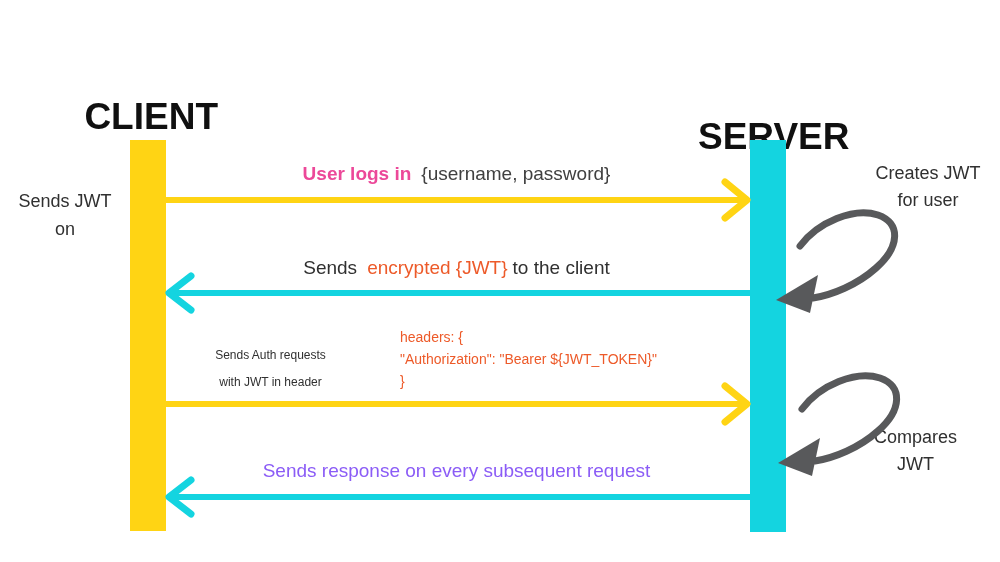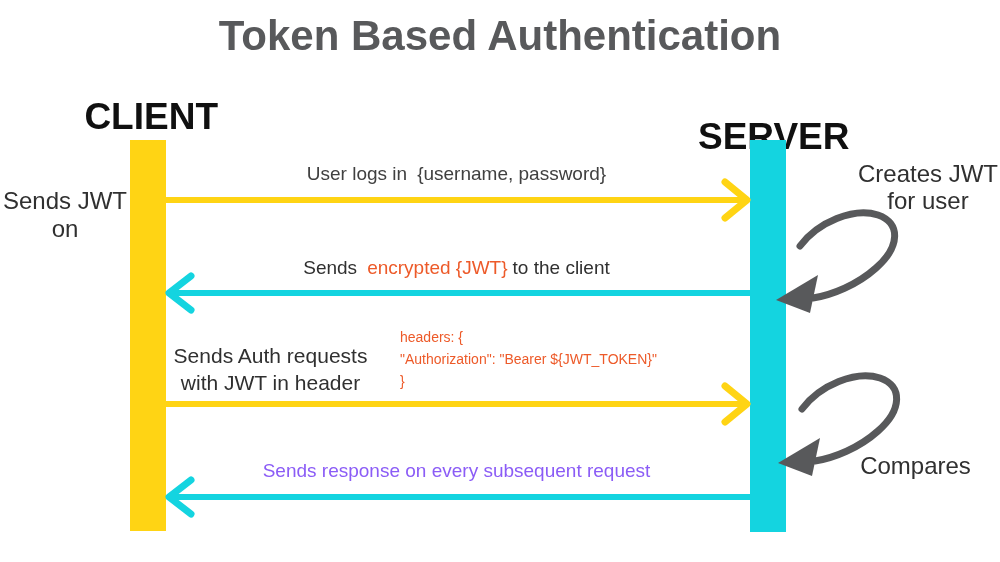--- a/index.html
+++ b/index.html
@@ -13,64 +13,64 @@
   }
   .actor{
     position:absolute;width:140px;text-align:right;
     font-size:37px;font-weight:900;letter-spacing:0px;
   }
   .actor.client{left:78px;top:96px;}
   .actor.server{left:698px;top:96px;margin-top:20px;}
   .bar{position:absolute;top:140px;width:36px;height:391px;}
   .bar.client{left:130px;}
   .bar.server{left:750px;height:392px;}
-  .note{position:absolute;font-size:24px;line-height:28px;text-align:center;}
+  .note{position:absolute;font-size:18px;line-height:28px;text-align:center;}
   .note.left{left:2px;top:187px;width:126px;}
   .note.creates{left:858px;top:160px;width:140px;line-height:27px;}
-  .note.compares{left:853px;top:424px;width:125px;line-height:27px;margin-top:28px;}
+  .note.compares{left:853px;top:424px;width:125px;line-height:27px;}
   .msg{position:absolute;left:165px;width:583px;text-align:center;font-size:19px;}
   .msg.m1{top:163px;}
   .msg.m2{top:257px;}
   .msg.m4{top:460px;}
   .msg3-label{position:absolute;left:168px;top:342px;width:205px;text-align:center;
-    font-size:21px;line-height:27px;}
+    font-size:12px;line-height:27px;}
   .msg3-code{position:absolute;left:400px;top:326px;width:365px;text-align:left;
     font-size:14px;line-height:22px;}
   .gap{margin-left:10px;}
   .sgap{margin-left:5px;}
   .overlay{position:absolute;left:0;top:0;width:1000px;height:562px;pointer-events:none;}
   .overlay line{stroke-width:6;}
   .overlay polyline{stroke-width:7;fill:none;stroke-linecap:round;stroke-linejoin:round;}
   .overlay path{stroke-width:7;fill:none;stroke-linecap:round;stroke-linejoin:round;}
 </style>
 </head>
 <body>
 
 <div class="stage">
 
-  <div class="title" style="color: rgb(88, 89, 91);">Token Based Authentication</div>
 
   <div class="actor client" style="color: rgb(16, 16, 16);">CLIENT</div>
   <div class="actor server" style="color: rgb(16, 16, 16);">SERVER</div>
 
   <div class="bar client" style="background-color: rgb(255, 212, 20);"></div>
   <div class="bar server" style="background-color: rgb(20, 212, 224);"></div>
 
   <div class="note left" style="color: rgb(48, 48, 48);">
     <div>Sends JWT</div>
     <div>on</div>
   </div>
 
   <div class="note creates" style="color: rgb(48, 48, 48);">
     <div>Creates JWT</div>
     <div>for user</div>
   </div>
 
   <div class="note compares" style="color: rgb(48, 48, 48);">
     <div>Compares</div>
+    <div>JWT</div>
   </div>
 
   <svg class="overlay" viewBox="0 0 1000 562" xmlns="http://www.w3.org/2000/svg">
 
     <line x1="166" y1="200" x2="742" y2="200" stroke="#FFD414"></line>
     <polyline points="725,182 747,200 725,218" stroke="#FFD414"></polyline>
 
     <line x1="750" y1="293" x2="174" y2="293" stroke="#14D4E0"></line>
     <polyline points="191,276 169,293 191,310" stroke="#14D4E0"></polyline>
 
@@ -85,21 +85,21 @@
       <polygon points="776,300 818,275 810,313" fill="#58595B"></polygon>
     </g>
 
     <g transform="translate(2,163)">
       <path d="M 800 246 C 818 222 854 207 878 215 C 901 223 900 247 876 268 C 857 285 832 295 813 298" stroke="#58595B"></path>
       <polygon points="776,300 818,275 810,313" fill="#58595B"></polygon>
     </g>
   </svg>
 
   <div class="msg m1">
-    <span style="color: #404040;">User logs in</span><span class="gap code" style="color: #404040;">{username, password}</span>
+    <span style="color: #ec4899; font-weight: bold;">User logs in</span><span class="gap code" style="color: #404040;">{username, password}</span>
   </div>
 
   <div class="msg m2">
     <span style="color: rgb(48, 48, 48);">Sends</span><span class="gap code" style="color: rgb(237, 90, 41);">encrypted {JWT}</span><span class="sgap" style="color: rgb(48, 48, 48);">to the client</span>
   </div>
 
   <div class="msg3-label" style="color: rgb(48, 48, 48);">
     <div>Sends Auth requests</div>
     <div>with JWT in header</div>
   </div>

